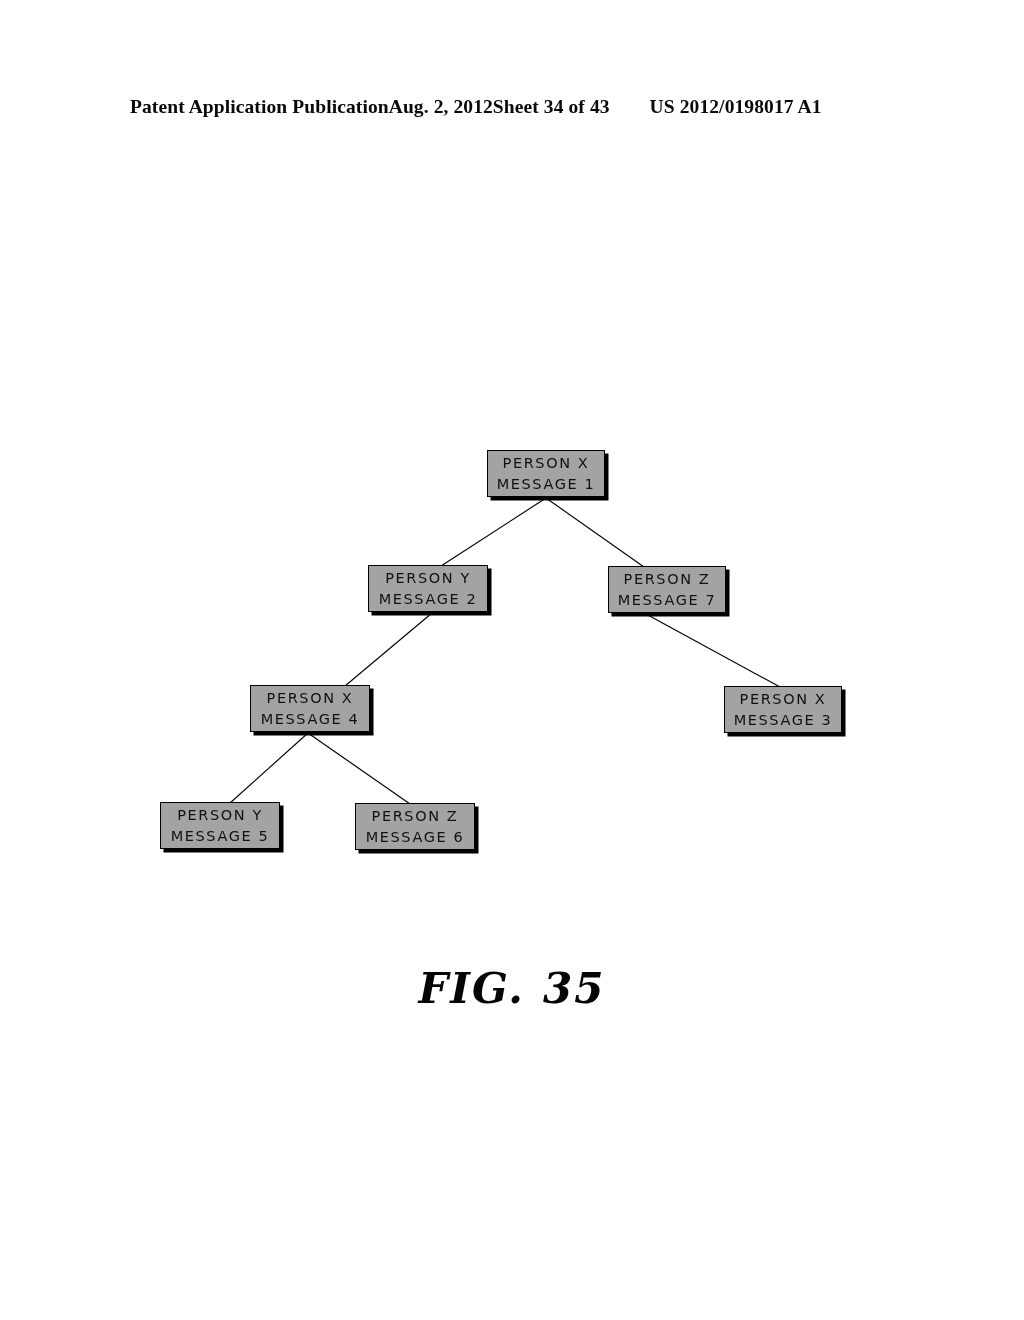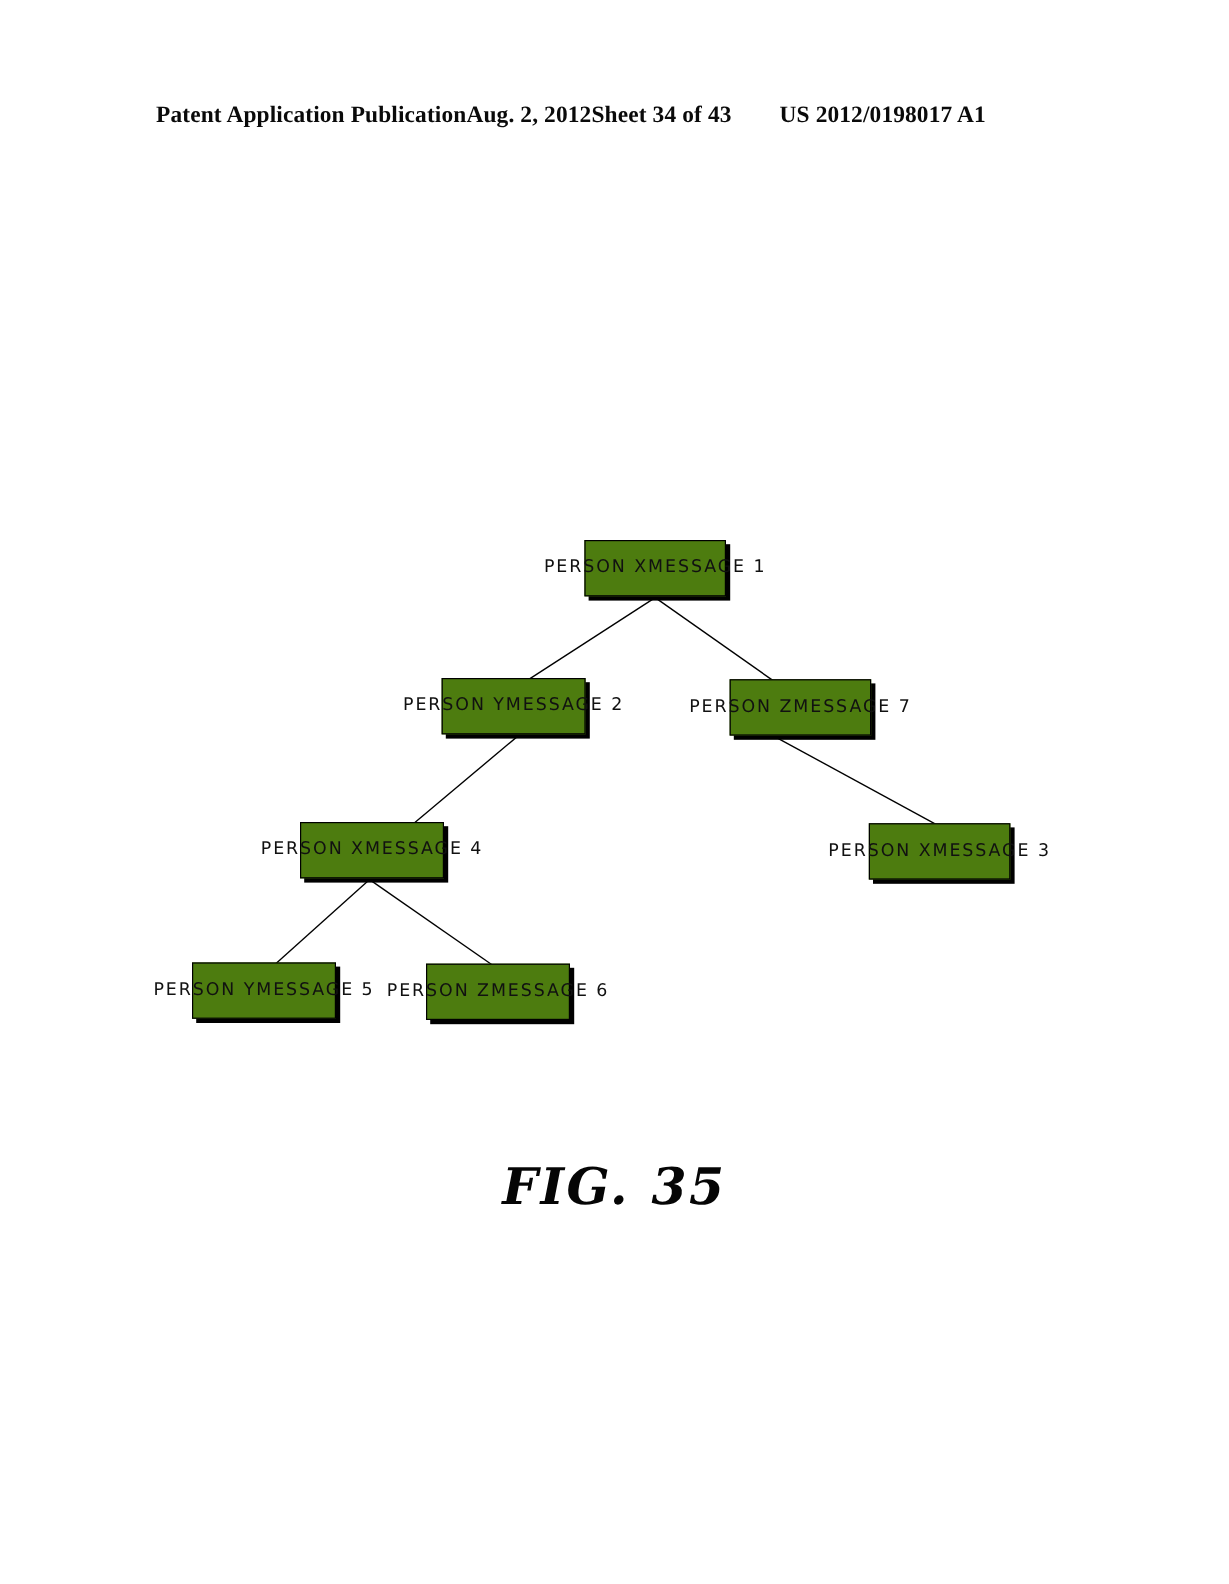--- a/index.html
+++ b/index.html
@@ -12,21 +12,21 @@
     height: 1320px;
     position: relative;
     overflow: hidden;
     font-family: "Liberation Serif", serif;
     color: #000000;
   }
 
   
   #page-header {
     position: absolute;
-    top: 86px;
+    top: 96px;
     left: 130px;
     width: 764px;
     height: 26px;
     display: flex;
     align-items: baseline;
     white-space: nowrap;
     font-family: "Liberation Serif", serif;
     font-weight: bold;
     font-size: 19.5px;
     letter-spacing: 0.1px;
@@ -51,25 +51,25 @@
     top: 0;
     width: 1024px;
     height: 1320px;
     pointer-events: none;
   }
 
   
   .node-box {
     position: absolute;
     box-sizing: border-box;
-    background: #4d7c0f;
+    background: #a3a3a3;
     border: 1.5px solid #000000;
     box-shadow: 3.5px 3.5px 0 0 #000000;
     display: flex;
-    flex-direction: row;
+    flex-direction: column;
     align-items: center;
     justify-content: center;
     font-family: "DejaVu Sans", sans-serif;
     font-size: 14.5px;
     letter-spacing: 1.6px;
     line-height: 1.42;
     color: #111111;
     white-space: nowrap;
   }
   .node-box .node-person,

